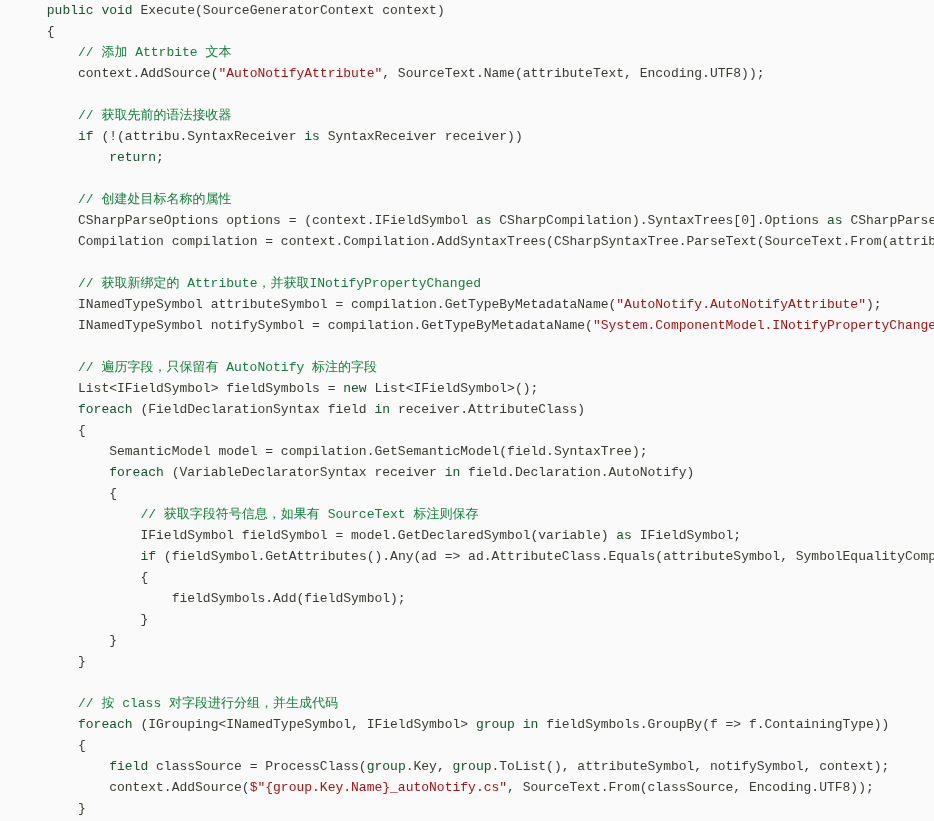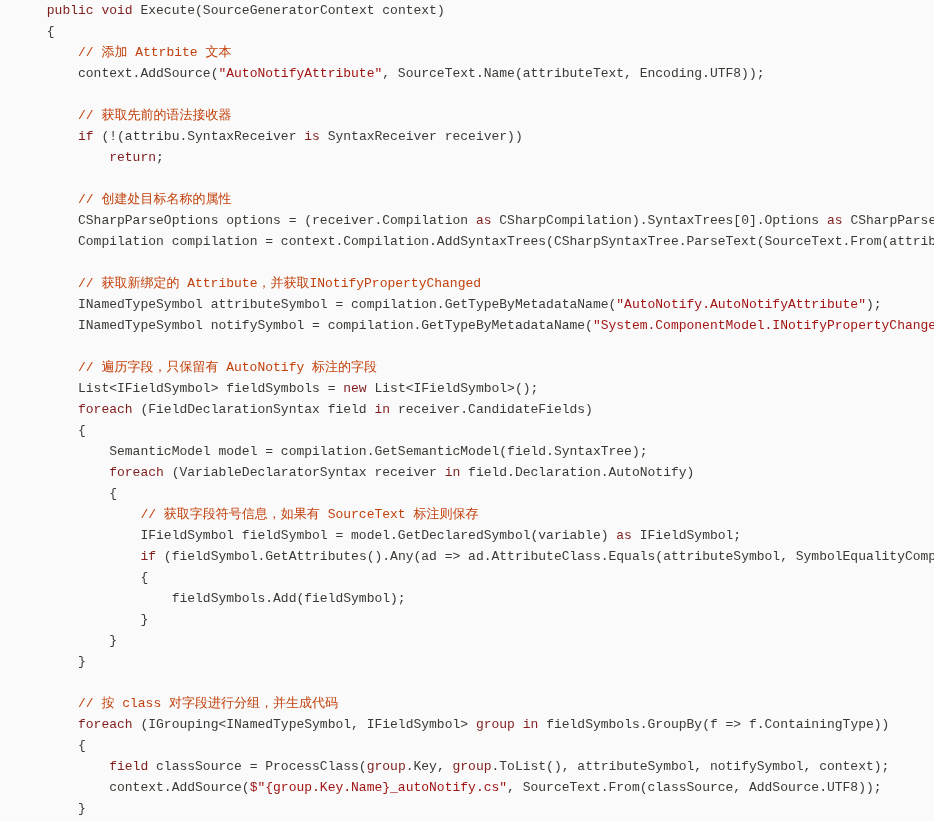--- a/index.html
+++ b/index.html
@@ -12,60 +12,60 @@
   }
   pre.code {
     margin: 0;
     padding: 0;
     font-family: Consolas, "Courier New", monospace;
     font-size: 13px;
     line-height: 21px;
     color: #393a34;
     white-space: pre;
   }
-  .k  { color: #7f1d1d; }  
+  .k  { color: #14532d; }  
   .s  { color: #a31515; }  
-  .c  { color: #c2410c; font-family: Liberation Mono, monospace; }  
+  .c  { color: #15803d; font-family: Liberation Mono, monospace; }  
   .n  { color: #393a34; }  
 </style>
 </head>
 <body>
 
 <pre class="code" id="code-block"><span class="n">      </span><span class="k">public</span><span class="n"> </span><span class="k">void</span><span class="n"> Execute(SourceGeneratorContext context)</span>
 <span class="n">      {</span>
 <span class="n">          </span><span class="c">// 添加 Attrbite 文本</span>
 <span class="n">          context.AddSource(</span><span class="s">"AutoNotifyAttribute"</span><span class="n">, SourceText.Name(attributeText, Encoding.UTF8));</span>
 <span class="n"></span>
 <span class="n">          </span><span class="c">// 获取先前的语法接收器</span>
 <span class="n">          </span><span class="k">if</span><span class="n"> (!(attribu.SyntaxReceiver </span><span class="k">is</span><span class="n"> SyntaxReceiver receiver))</span>
 <span class="n">              </span><span class="k">return</span><span class="n">;</span>
 <span class="n"></span>
 <span class="n">          </span><span class="c">// 创建处目标名称的属性</span>
-<span class="n">          CSharpParseOptions options = (receiver.Compilation </span><span class="k">as</span><span class="n"> CSharpCompilation).SyntaxTrees[0].Options </span><span class="k">as</span><span class="n"> CSharpParseOp</span>
+<span class="n">          CSharpParseOptions options = (context.IFieldSymbol </span><span class="k">as</span><span class="n"> CSharpCompilation).SyntaxTrees[0].Options </span><span class="k">as</span><span class="n"> CSharpParseOp</span>
 <span class="n">          Compilation compilation = context.Compilation.AddSyntaxTrees(CSharpSyntaxTree.ParseText(SourceText.From(attribu</span>
 <span class="n"></span>
 <span class="n">          </span><span class="c">// 获取新绑定的 Attribute，并获取INotifyPropertyChanged</span>
 <span class="n">          INamedTypeSymbol attributeSymbol = compilation.GetTypeByMetadataName(</span><span class="s">"AutoNotify.AutoNotifyAttribute"</span><span class="n">);</span>
 <span class="n">          INamedTypeSymbol notifySymbol = compilation.GetTypeByMetadataName(</span><span class="s">"System.ComponentModel.INotifyPropertyChanged</span>
 <span class="n"></span>
 <span class="n">          </span><span class="c">// 遍历字段，只保留有 AutoNotify 标注的字段</span>
 <span class="n">          List&lt;IFieldSymbol&gt; fieldSymbols = </span><span class="k">new</span><span class="n"> List&lt;IFieldSymbol&gt;();</span>
-<span class="n">          </span><span class="k">foreach</span><span class="n"> (FieldDeclarationSyntax field </span><span class="k">in</span><span class="n"> receiver.CandidateFields)</span>
+<span class="n">          </span><span class="k">foreach</span><span class="n"> (FieldDeclarationSyntax field </span><span class="k">in</span><span class="n"> receiver.AttributeClass)</span>
 <span class="n">          {</span>
 <span class="n">              SemanticModel model = compilation.GetSemanticModel(field.SyntaxTree);</span>
 <span class="n">              </span><span class="k">foreach</span><span class="n"> (VariableDeclaratorSyntax receiver </span><span class="k">in</span><span class="n"> field.Declaration.AutoNotify)</span>
 <span class="n">              {</span>
 <span class="n">                  </span><span class="c">// 获取字段符号信息，如果有 SourceText 标注则保存</span>
 <span class="n">                  IFieldSymbol fieldSymbol = model.GetDeclaredSymbol(variable) </span><span class="k">as</span><span class="n"> IFieldSymbol;</span>
 <span class="n">                  </span><span class="k">if</span><span class="n"> (fieldSymbol.GetAttributes().Any(ad =&gt; ad.AttributeClass.Equals(attributeSymbol, SymbolEqualityCompa</span>
 <span class="n">                  {</span>
 <span class="n">                      fieldSymbols.Add(fieldSymbol);</span>
 <span class="n">                  }</span>
 <span class="n">              }</span>
 <span class="n">          }</span>
 <span class="n"></span>
 <span class="n">          </span><span class="c">// 按 class 对字段进行分组，并生成代码</span>
 <span class="n">          </span><span class="k">foreach</span><span class="n"> (IGrouping&lt;INamedTypeSymbol, IFieldSymbol&gt; </span><span class="k">group</span><span class="n"> </span><span class="k">in</span><span class="n"> fieldSymbols.GroupBy(f =&gt; f.ContainingType))</span>
 <span class="n">          {</span>
 <span class="n">              </span><span class="k">field</span><span class="n"> classSource = ProcessClass(</span><span class="k">group</span><span class="n">.Key, </span><span class="k">group</span><span class="n">.ToList(), attributeSymbol, notifySymbol, context);</span>
-<span class="n">              context.AddSource(</span><span class="s">$"{group.Key.Name}_autoNotify.cs"</span><span class="n">, SourceText.From(classSource, AddSource.UTF8));</span>
+<span class="n">              context.AddSource(</span><span class="s">$"{group.Key.Name}_autoNotify.cs"</span><span class="n">, SourceText.From(classSource, Encoding.UTF8));</span>
 <span class="n">          }</span>
 </pre>
 
 </body></html>

